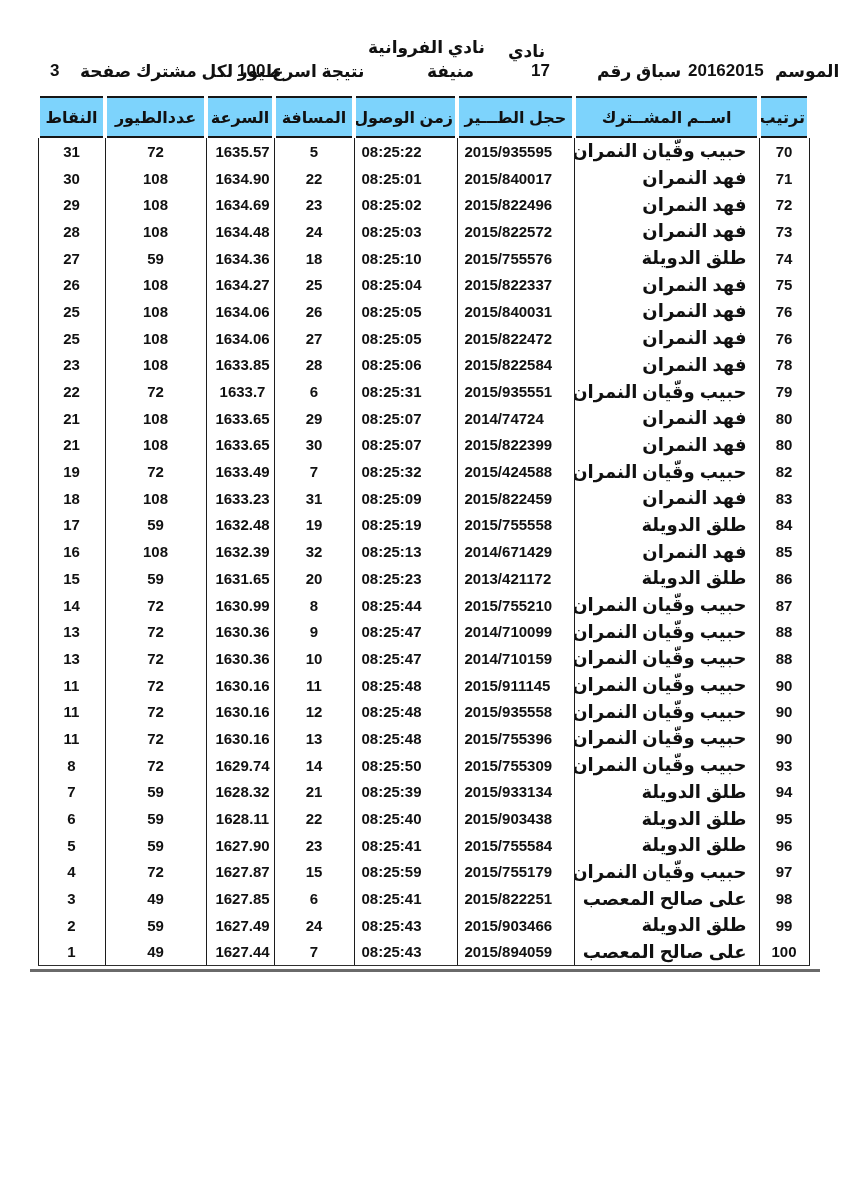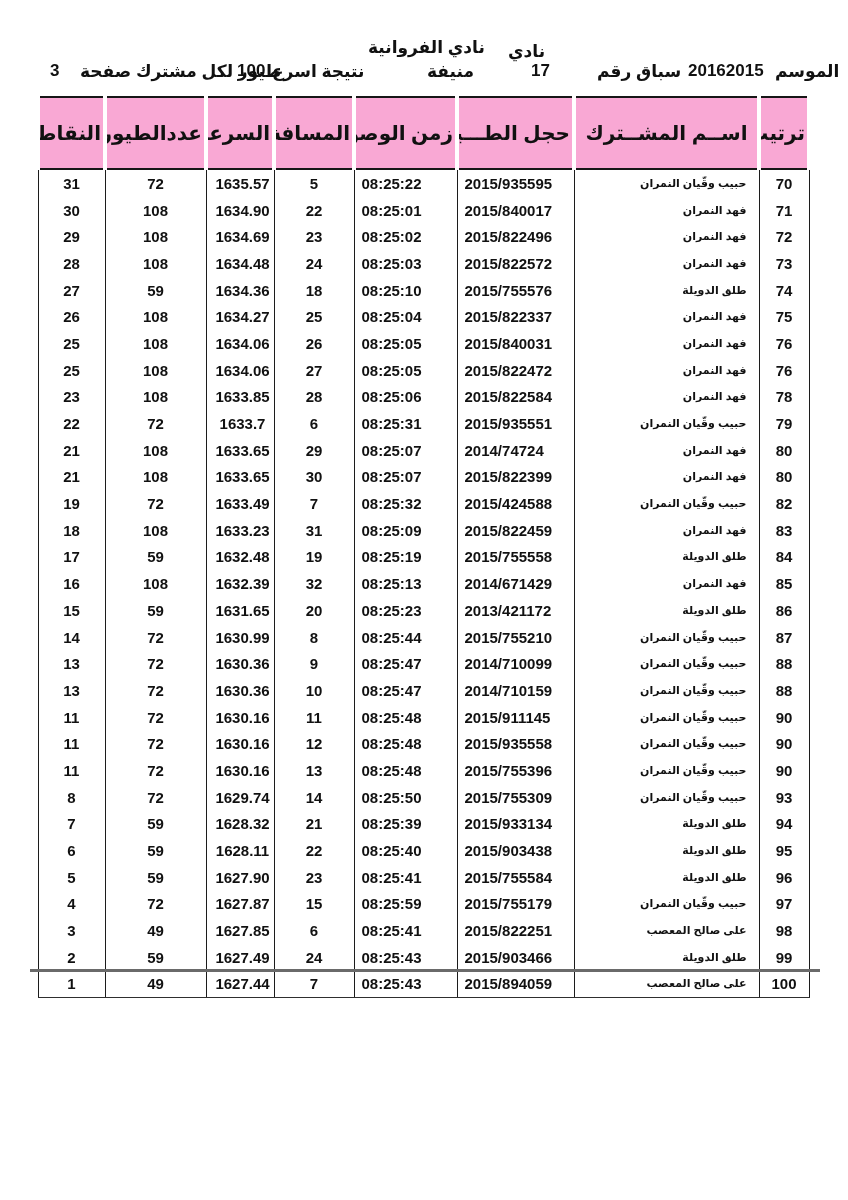--- a/index.html
+++ b/index.html
@@ -7,36 +7,36 @@
     position:relative;width:848px;height:1200px;background:#ffffff;overflow:hidden;
     font-family:"Liberation Sans","DejaVu Sans",sans-serif;font-weight:bold;color:#111;text-decoration:underline;
   }
   .hline{position:absolute;top:61px;font-size:17px;white-space:nowrap;direction:rtl;}
   .l1{position:absolute;font-size:17px;white-space:nowrap;direction:rtl;}
   table.results{
     position:absolute;left:36px;top:96px;width:771px;
     border-collapse:collapse;table-layout:fixed;direction:rtl;
   }
   table.results th{
-    background:#f9a8d4;font-size:20px;font-weight:bold;text-align:center;
-    height:38px;padding:16px 2px;overflow:hidden;white-space:nowrap;
+    background:#7dd3fc;font-size:16px;font-weight:bold;text-align:center;
+    height:38px;padding:0 2px;overflow:hidden;white-space:nowrap;
     border-left:4px solid #fff;border-right:4px solid #fff;
     border-top:2px solid #161616;border-bottom:2px solid #161616;
   }
   table.results td{
     height:26.7px;font-size:15px;font-weight:bold;vertical-align:middle;
     border-left:1px solid #1c1c1c;border-right:1px solid #1c1c1c;
     padding:0;overflow:hidden;white-space:nowrap;background:#fff;
   }
   
   col.c-rank{width:50px}col.c-name{width:185px}col.c-ring{width:117px}
   col.c-time{width:103px}col.c-dist{width:80px}col.c-speed{width:68px}
   col.c-birds{width:101px}col.c-points{width:67px}
   table.results td:nth-child(1){text-align:center;}
-  table.results td:nth-child(2){text-align:right;padding-left:4px;padding-right:12px;font-size:11px;}
+  table.results td:nth-child(2){text-align:right;padding-left:4px;padding-right:12px;font-size:18px;}
   table.results td:nth-child(3){text-align:left;padding-left:7px;direction:ltr;}
   table.results td:nth-child(4){text-align:left;padding-left:7px;direction:ltr;}
   table.results td:nth-child(5){text-align:center;}
   table.results td:nth-child(6){text-align:center;padding-left:5px;direction:ltr;}
   table.results td:nth-child(7){text-align:center;}
   table.results td:nth-child(8){text-align:center;}
   table.results tbody tr:last-child td{border-bottom:1px solid #2e2e2e;}
   .bottom-rule{position:absolute;left:30px;top:969px;width:790px;height:3px;background:#6a6a6a;}
 </style>
 </head>

